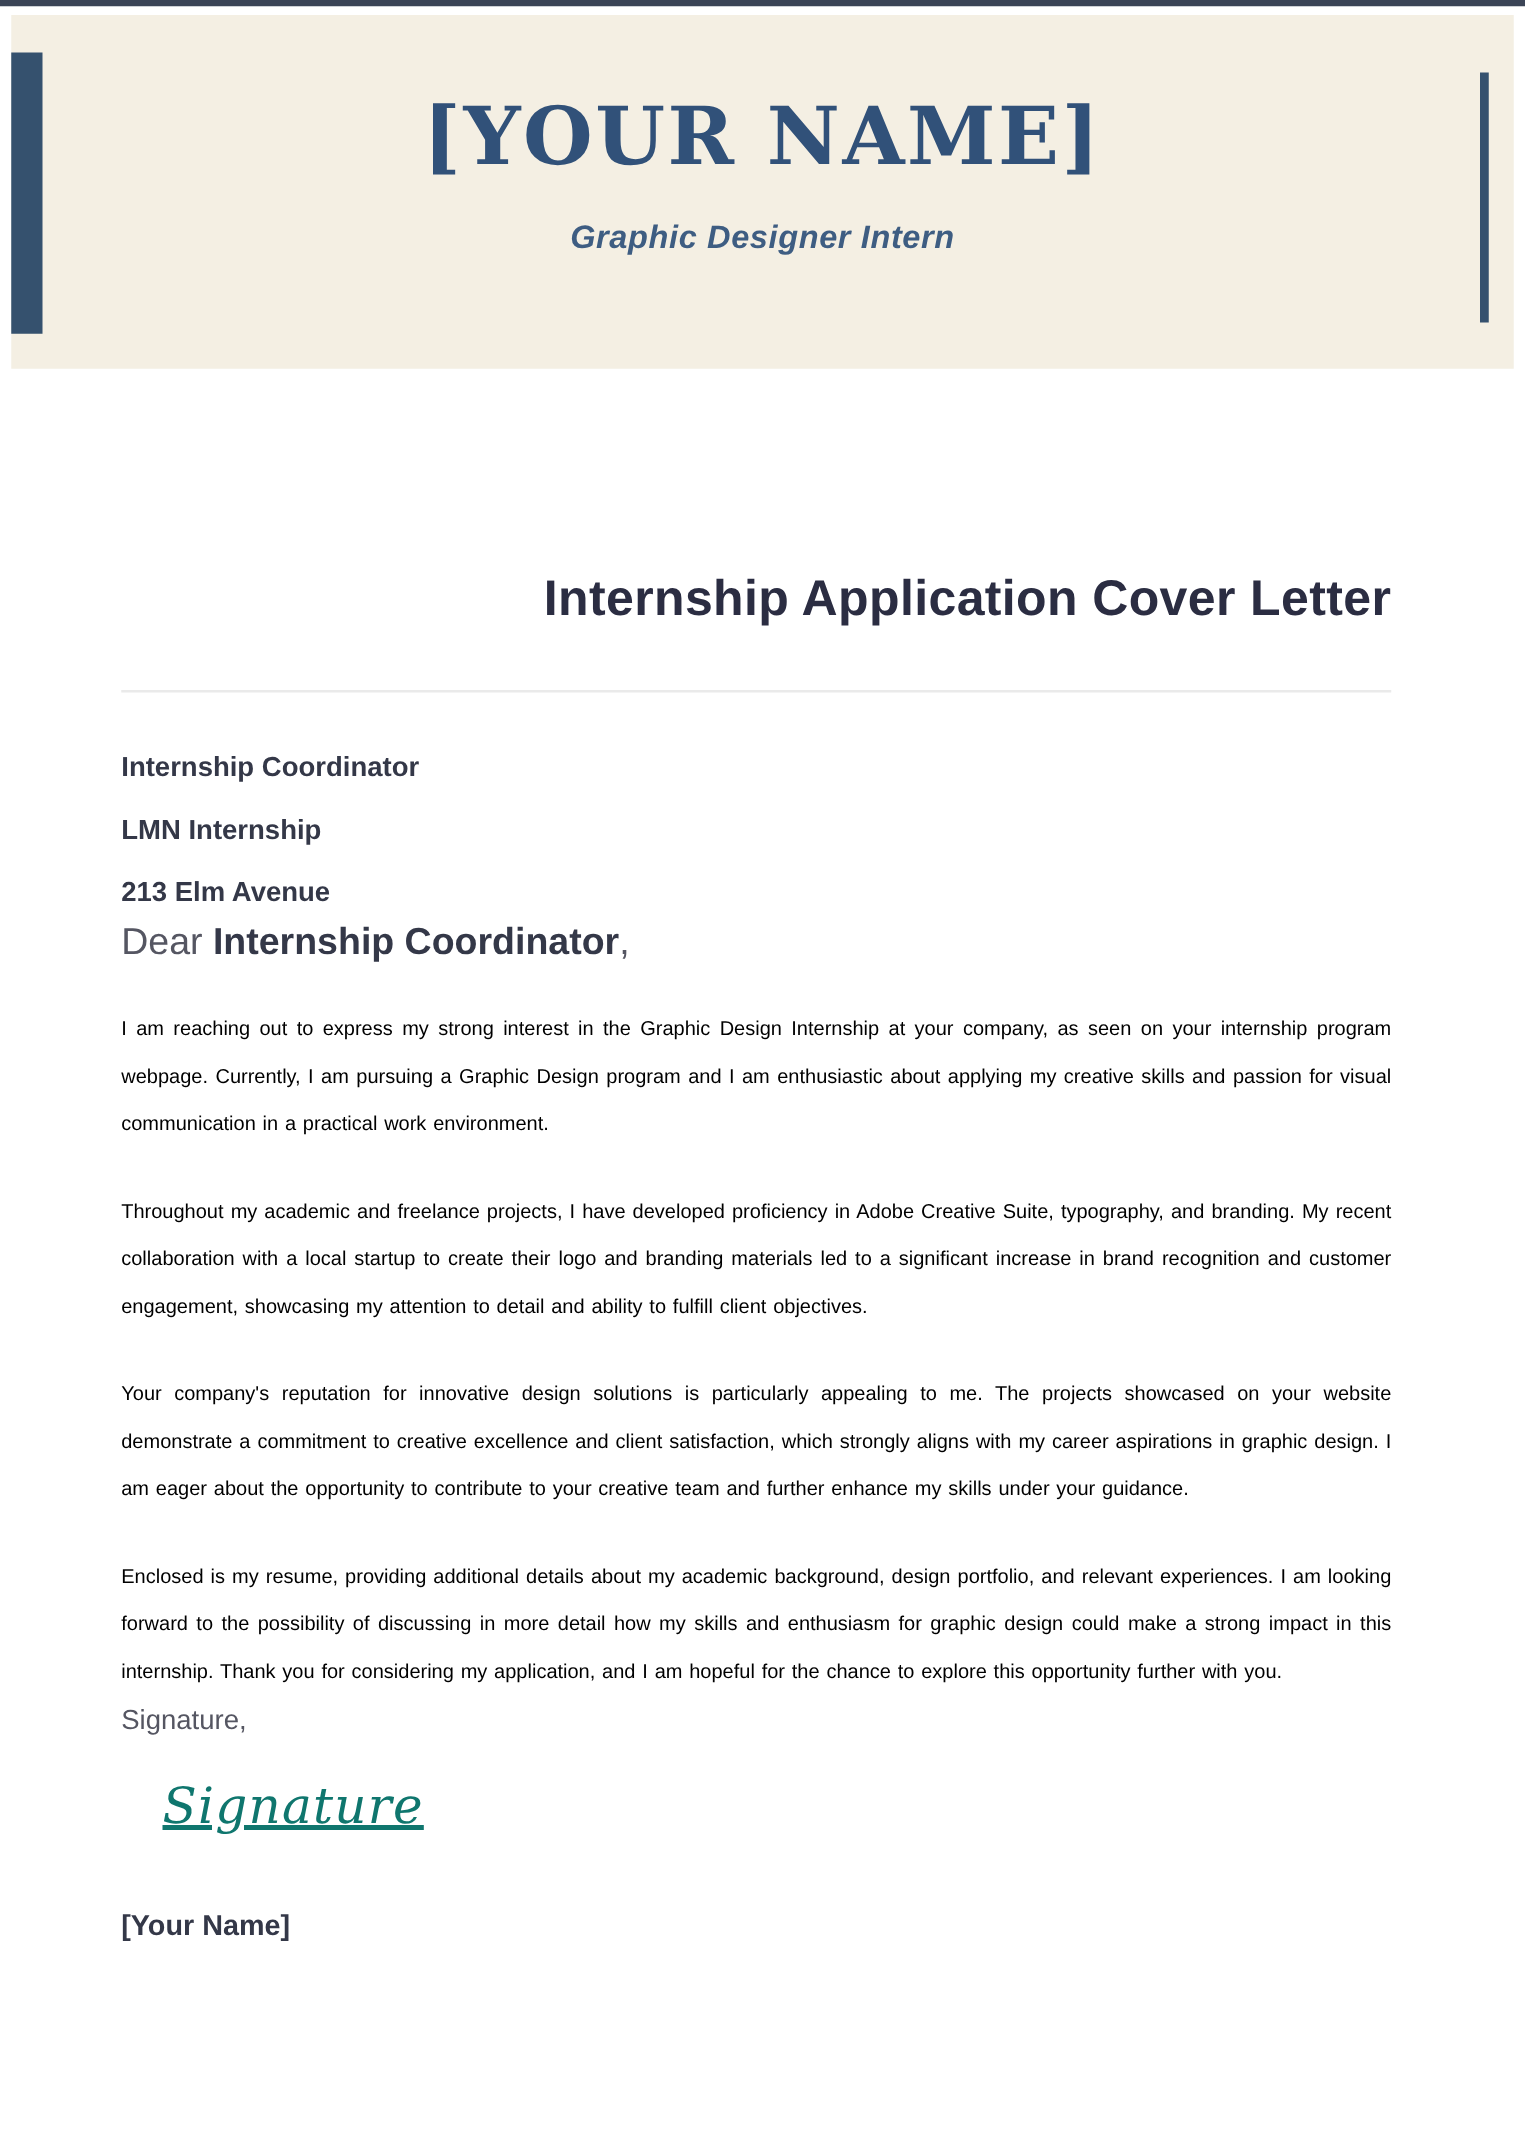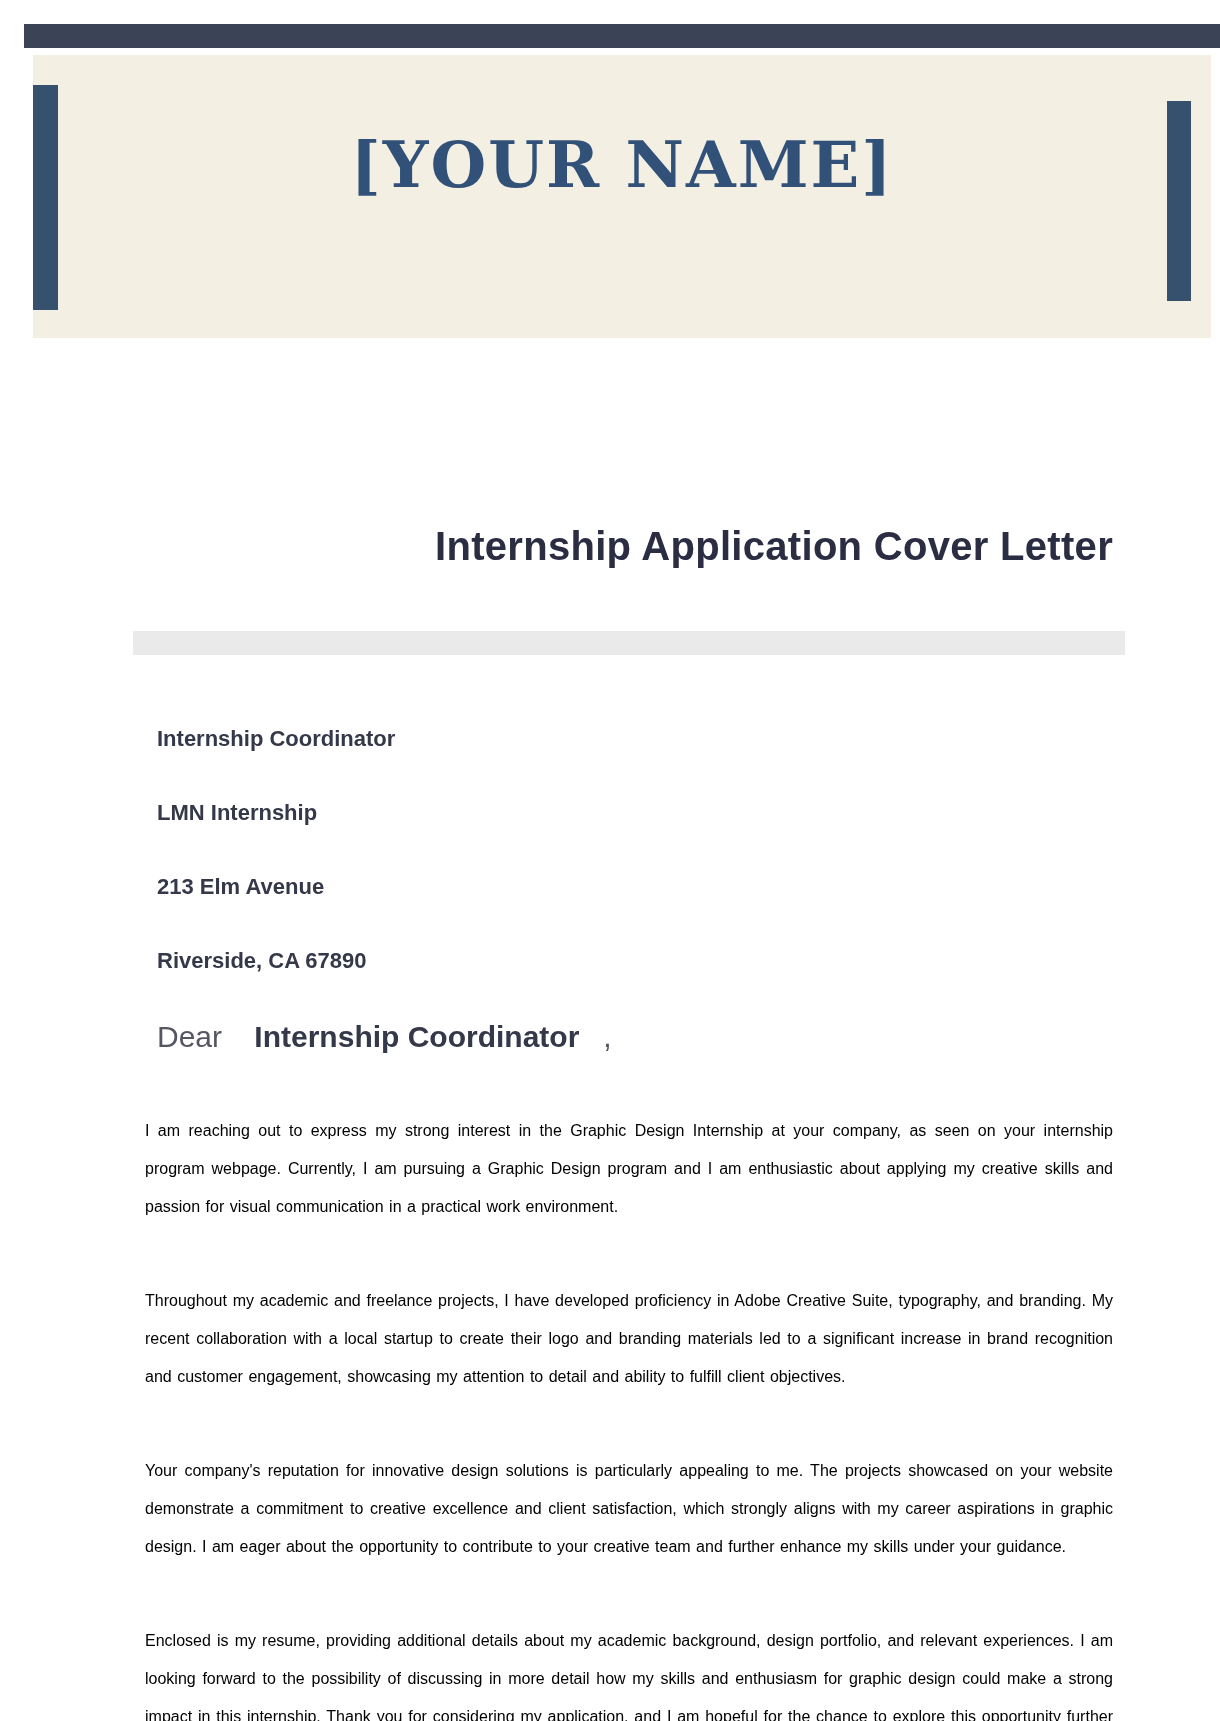--- a/index.html
+++ b/index.html
@@ -1,15 +1,15 @@
 <!DOCTYPE html>
 <html><head>
 <meta charset="utf-8">
 <style>
-  * { margin: 0; padding: 12px; box-sizing: border-box; }
+  * { margin: 0; padding: 0; box-sizing: border-box; }
   html, body { width: 1220px; }
   body {
     width: 1220px;
     height: 1721px;
     overflow: hidden;
     background: #ffffff;
     font-family: "Liberation Sans", sans-serif;
   }
   .top-strip {
     width: 100%;
@@ -126,31 +126,31 @@
 </style>
 </head>
 <body>
 
 <div class="top-strip"></div>
 
 <div class="header-band">
   <div class="left-bar"></div>
   <div class="right-bar"></div>
   <div class="header-name">[YOUR NAME]</div>
+  <div class="header-subtitle">Graphic Designer Intern</div>
 </div>
 
 <div class="content">
   <h1 class="doc-title">Internship Application Cover Letter</h1>
   <div class="divider"></div>
 
   <div class="recipient">
     <p>Internship Coordinator</p>
     <p>LMN Internship</p>
     <p>213 Elm Avenue</p>
-    <p>Riverside, CA 67890</p>
   </div>
 
   <p class="salutation"><span>Dear </span><span class="bold-name">Internship Coordinator</span><span>,</span></p>
 
   <p class="body-par">I am reaching out to express my strong interest in the Graphic Design Internship at your company, as seen on your internship program webpage. Currently, I am pursuing a Graphic Design program and I am enthusiastic about applying my creative skills and passion for visual communication in a practical work environment.</p>
   <p class="body-par">Throughout my academic and freelance projects, I have developed proficiency in Adobe Creative Suite, typography, and branding. My recent collaboration with a local startup to create their logo and branding materials led to a significant increase in brand recognition and customer engagement, showcasing my attention to detail and ability to fulfill client objectives.</p>
   <p class="body-par">Your company's reputation for innovative design solutions is particularly appealing to me. The projects showcased on your website demonstrate a commitment to creative excellence and client satisfaction, which strongly aligns with my career aspirations in graphic design. I am eager about the opportunity to contribute to your creative team and further enhance my skills under your guidance.</p>
   <p class="body-par">Enclosed is my resume, providing additional details about my academic background, design portfolio, and relevant experiences. I am looking forward to the possibility of discussing in more detail how my skills and enthusiasm for graphic design could make a strong impact in this internship. Thank you for considering my application, and I am hopeful for the chance to explore this opportunity further with you.</p>
 
   <p class="closing">Signature,</p>

